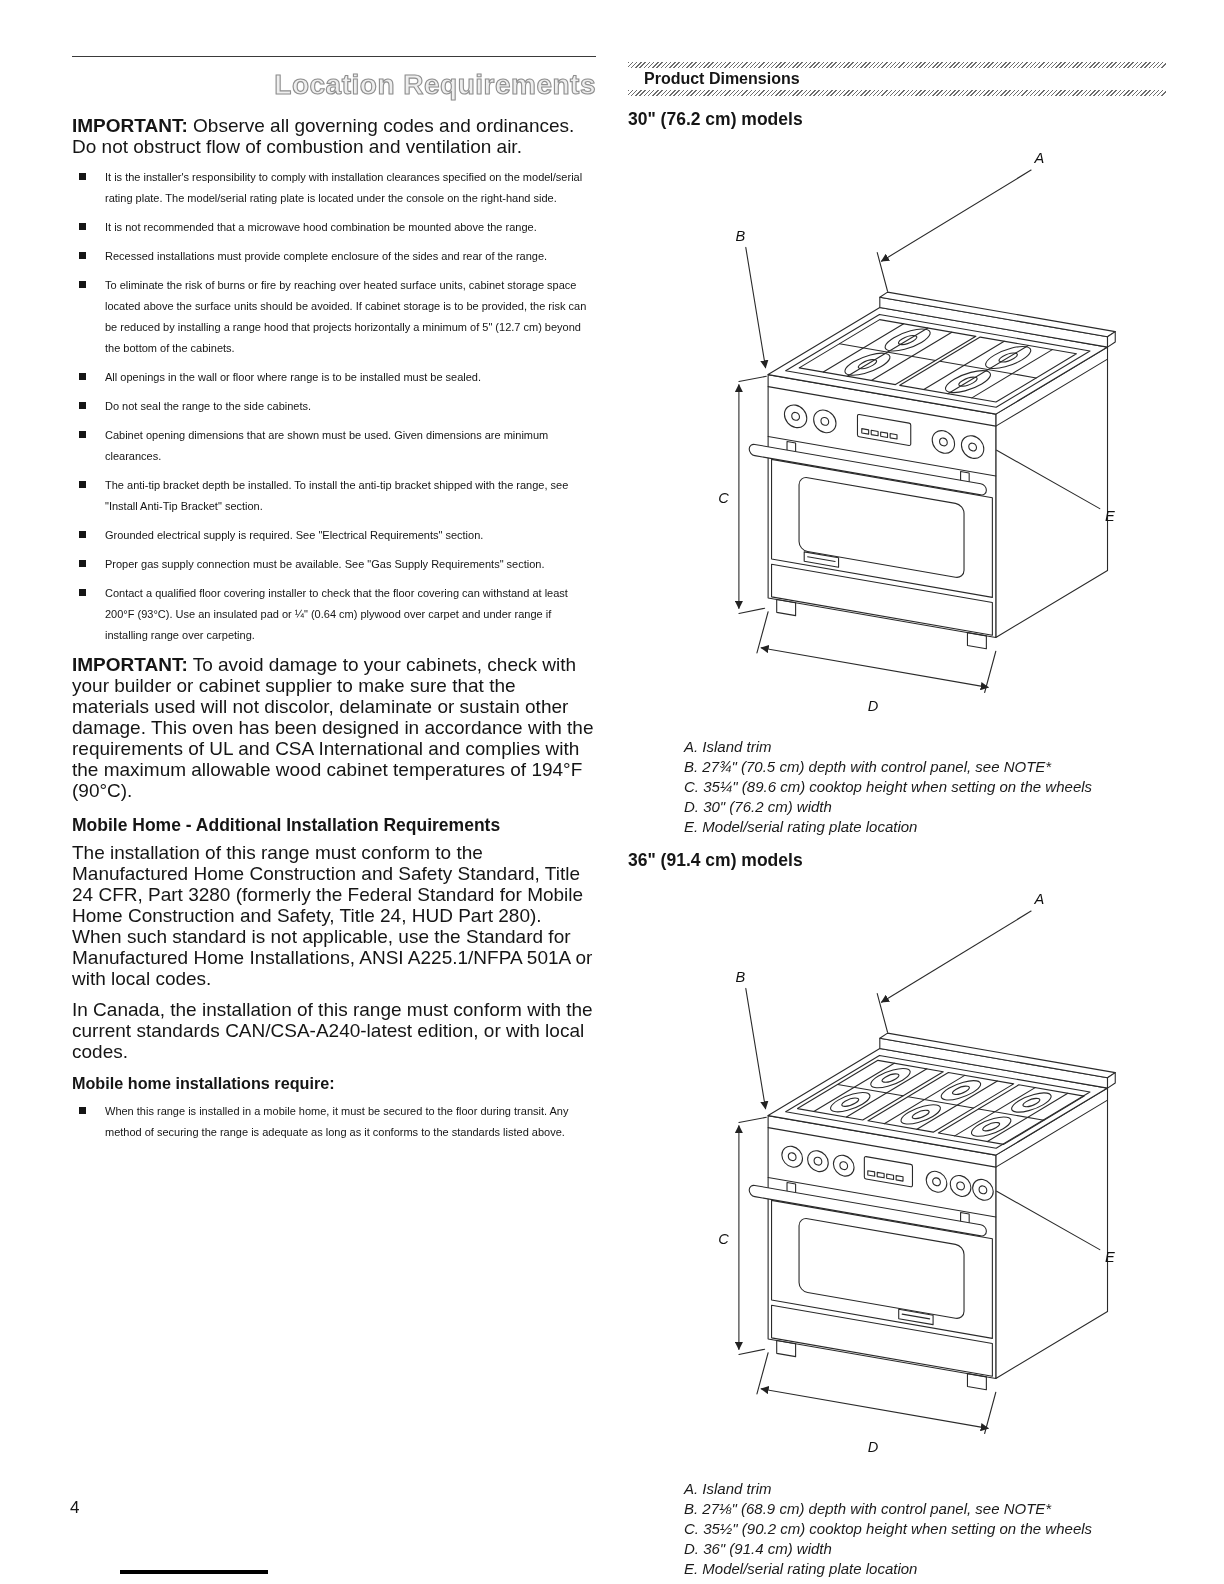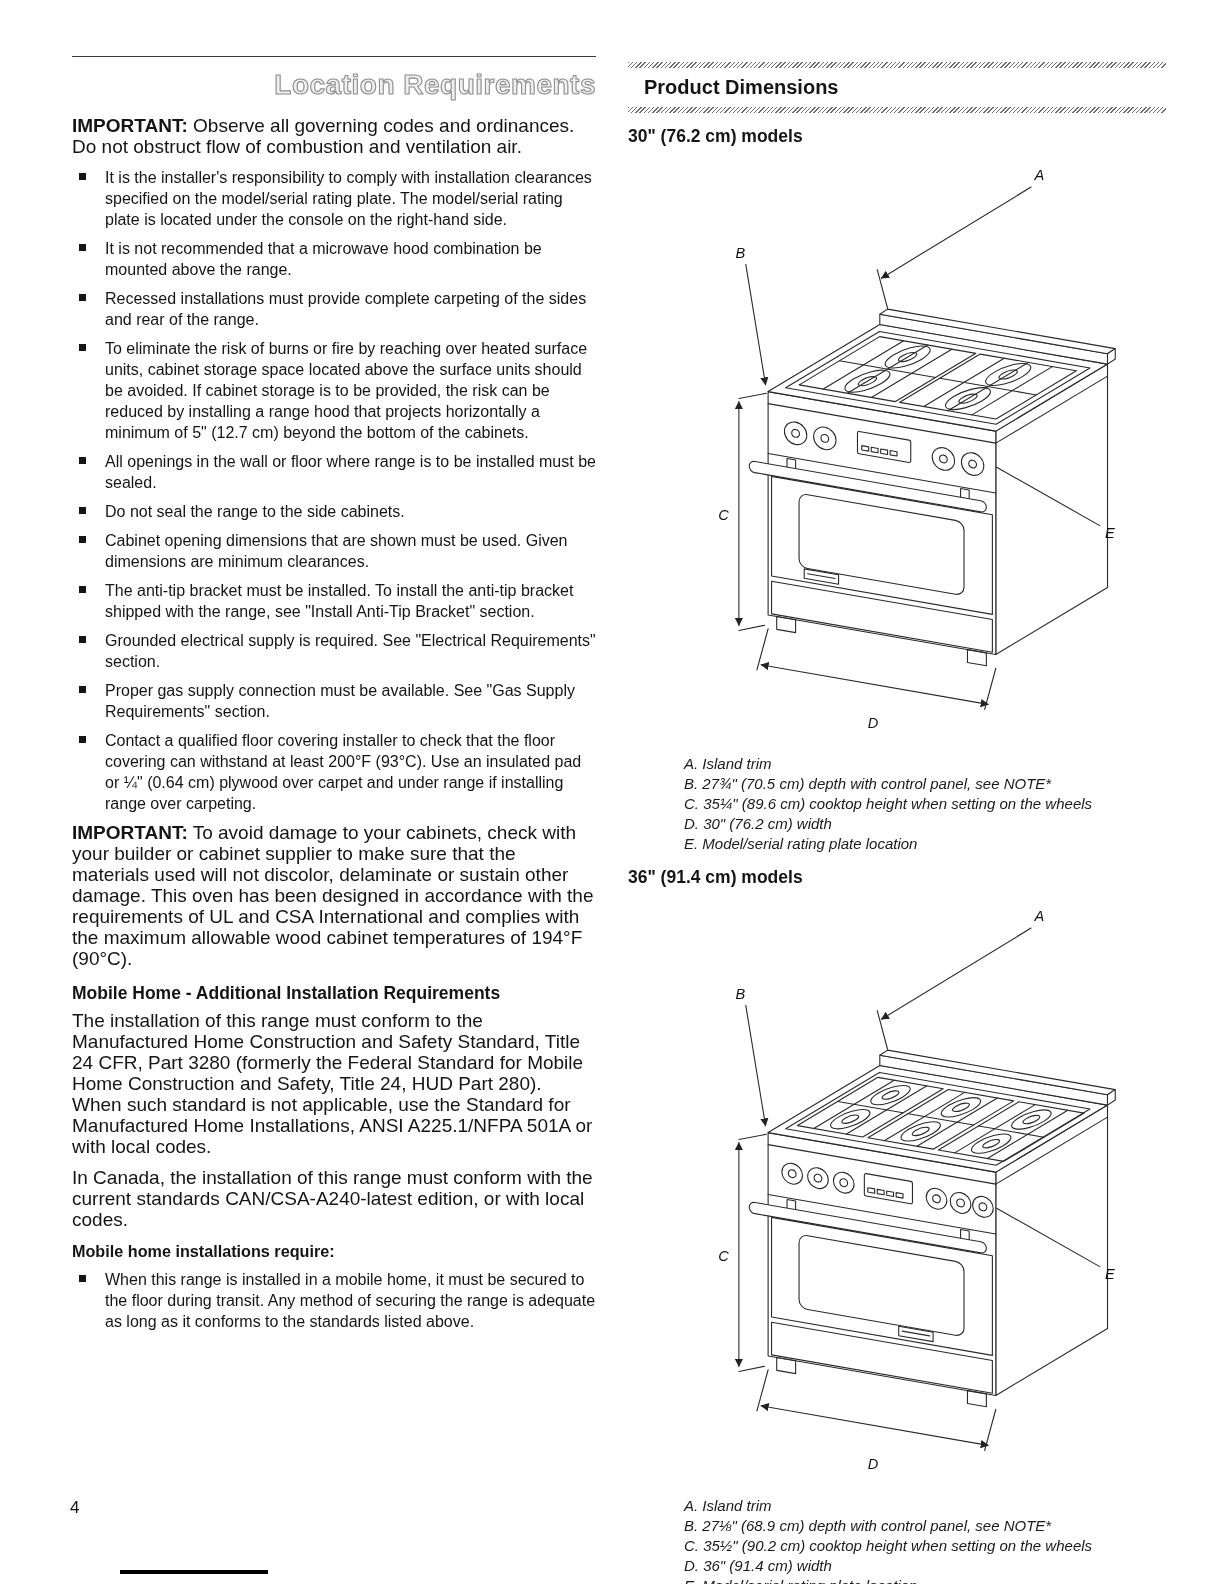--- a/index.html
+++ b/index.html
@@ -10,28 +10,28 @@
   
   .col-left{position:absolute;left:72px;top:56px;width:524px;}
   .top-rule{border-top:1.6px solid #3a3a3a;margin-bottom:12px;}
   .loc-title{
     margin:0 0 14px;text-align:right;font-size:28px;font-weight:bold;letter-spacing:.5px;
     color:#efefef;-webkit-text-stroke:1.1px #8f8f8f;text-shadow:0 0 1px #b5b5b5;
   }
   p.body{font-size:19px;line-height:21px;margin:0 0 10px;}
   .lead{font-weight:bold;}
   ul.bullets{list-style:none;margin:2px 0 8px;padding:0;}
-  ul.bullets li{position:relative;padding-left:33px;font-size:16px;line-height:21px;margin-bottom:8px;}
+  ul.bullets li{position:relative;padding-left:33px;font-size:11px;line-height:21px;margin-bottom:8px;}
   .sq{position:absolute;left:7px;top:6px;width:7px;height:7px;background:#151515;}
   h2.sub{font-size:17.5px;font-weight:bold;margin:14px 0 6px;}
   p.boldline{font-size:16.2px;font-weight:bold;margin:12px 0 8px;}
   
   .col-right{position:absolute;left:628px;top:62px;width:538px;}
   .hatch{height:6px;background:repeating-linear-gradient(135deg,#6d6d6d 0 1px,#fff 1px 3px);}
-  .pd-title{font-size:20px;font-weight:bold;margin:8px 0;padding-left:16px;}
+  .pd-title{font-size:16px;font-weight:bold;margin:2px 0;padding-left:16px;}
   .model-title{font-size:17.5px;font-weight:bold;margin:13px 0 4px;}
   .fig svg{display:block;width:464px;margin:0 auto;}
   .fig svg *{vector-effect:non-scaling-stroke;}
   .captions{margin:19px 0 6px 56px;font-style:italic;font-size:15px;line-height:20px;color:#1a1a1a;}
   .dimtext{font:italic 17px "Liberation Sans",sans-serif;fill:#111;stroke:none;}
   
   .page-number{position:absolute;left:70px;top:1498px;font-size:17px;}
   .footer-bar{position:absolute;left:120px;top:1570px;width:148px;height:4px;background:#000;}
 </style>
 </head>
@@ -42,26 +42,26 @@
   <h1 class="loc-title">Location Requirements</h1>
 
   <p class="body">
     <span class="lead">IMPORTANT:</span>
     <span>Observe all governing codes and ordinances. Do not obstruct flow of combustion and ventilation air.</span>
   </p>
 
   <ul class="bullets">
     <li><span class="sq"></span><span>It is the installer's responsibility to comply with installation clearances specified on the model/serial rating plate. The model/serial rating plate is located under the console on the right-hand side.</span></li>
     <li><span class="sq"></span><span>It is not recommended that a microwave hood combination be mounted above the range.</span></li>
-    <li><span class="sq"></span><span>Recessed installations must provide complete carpeting of the sides and rear of the range.</span></li>
+    <li><span class="sq"></span><span>Recessed installations must provide complete enclosure of the sides and rear of the range.</span></li>
     <li><span class="sq"></span><span>To eliminate the risk of burns or fire by reaching over heated surface units, cabinet storage space located above the surface units should be avoided. If cabinet storage is to be provided, the risk can be reduced by installing a range hood that projects horizontally a minimum of 5" (12.7 cm) beyond the bottom of the cabinets.</span></li>
     <li><span class="sq"></span><span>All openings in the wall or floor where range is to be installed must be sealed.</span></li>
     <li><span class="sq"></span><span>Do not seal the range to the side cabinets.</span></li>
     <li><span class="sq"></span><span>Cabinet opening dimensions that are shown must be used. Given dimensions are minimum clearances.</span></li>
-    <li><span class="sq"></span><span>The anti-tip bracket must be installed. To install the anti-tip bracket shipped with the range, see "Install Anti-Tip Bracket" section.</span></li>
+    <li><span class="sq"></span><span>The anti-tip bracket depth be installed. To install the anti-tip bracket shipped with the range, see "Install Anti-Tip Bracket" section.</span></li>
     <li><span class="sq"></span><span>Grounded electrical supply is required. See "Electrical Requirements" section.</span></li>
     <li><span class="sq"></span><span>Proper gas supply connection must be available. See "Gas Supply Requirements" section.</span></li>
     <li><span class="sq"></span><span>Contact a qualified floor covering installer to check that the floor covering can withstand at least 200°F (93°C). Use an insulated pad or ¼" (0.64 cm) plywood over carpet and under range if installing range over carpeting.</span></li>
   </ul>
 
   <p class="body">
     <span class="lead">IMPORTANT:</span>
     <span>To avoid damage to your cabinets, check with your builder or cabinet supplier to make sure that the materials used will not discolor, delaminate or sustain other damage. This oven has been designed in accordance with the requirements of UL and CSA International and complies with the maximum allowable wood cabinet temperatures of 194°F (90°C).</span>
   </p>
 

